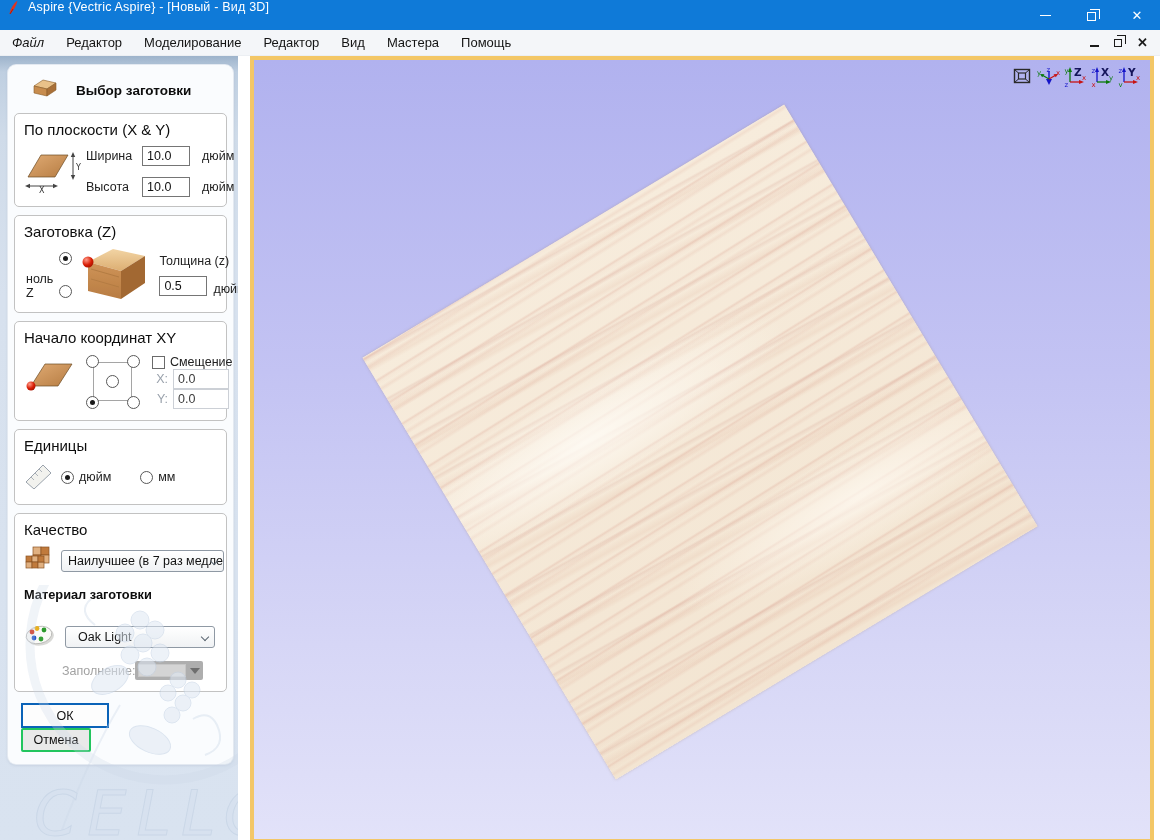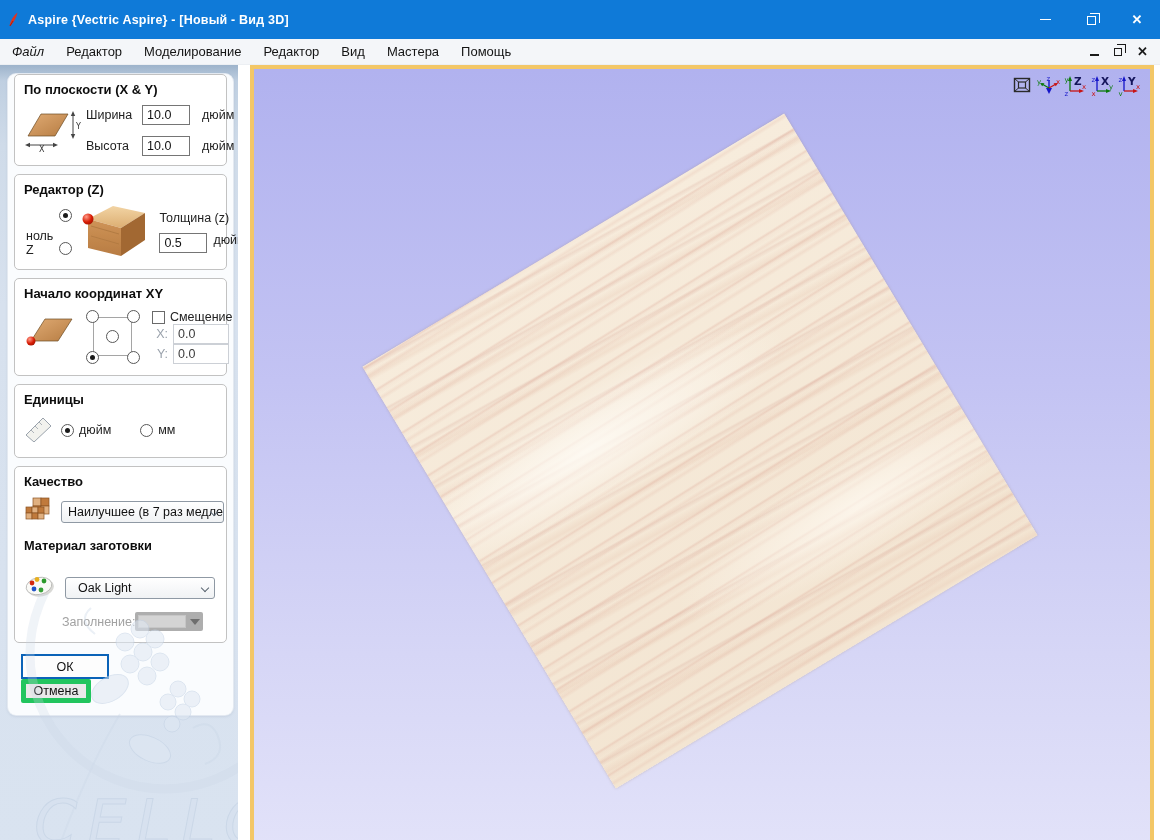--- a/index.html
+++ b/index.html
@@ -1,20 +1,20 @@
 <!DOCTYPE html>
 <html><head>
 <meta charset="utf-8">
 <style>
   * { box-sizing: border-box; }
   body { margin:0; font-family:"Liberation Sans", sans-serif; -webkit-font-smoothing:antialiased; }
   .window { position:relative; width:1160px; height:840px; background:#fff; overflow:hidden; }
 
   
-  .titlebar { height:39px; background:#0f7ad8; display:flex; align-items:center; color:#fff; font-size:12.5px;font-weight:bold; }
+  .titlebar { height:30px; background:#0f7ad8; display:flex; align-items:flex-start; color:#fff; font-size:12.5px; }
   .app-icon { margin:0 7px 0 8px; display:flex; }
   .tb-title { letter-spacing:0.2px; }
   .tb-controls { margin-left:auto; display:flex; height:100%; }
   .tb-btn { width:46px; display:flex; align-items:center; justify-content:center; color:#fff; font-size:12px; }
   .min-glyph { width:11px; height:1px; background:#fff; }
   .restore-glyph { width:9px; height:9px; border:1px solid #fff; position:relative; margin-top:2px; }
   .restore-glyph::before { content:''; position:absolute; left:2px; top:-4px; width:9px; height:9px; border:1px solid #fff; border-left:none; border-bottom:none; }
   .close-glyph { font-size:13px; line-height:1; }
 
   
@@ -34,39 +34,39 @@
   .gutter { width:10px; background:#ffffff; }
   .view-col { flex:1; display:flex; flex-direction:column; background:#fff; min-width:0; }
 
   
   .dialog { position:relative; margin:9px 5px 0 8px; background:#fafcfe; border-radius:8px;
     padding-bottom:6px; box-shadow:0 0 0 1px #e3e9f1, 0 1px 3px rgba(90,110,140,0.25); }
   .dialog-header { display:flex; align-items:center; gap:16px; padding:12px 0 10px 20px; }
   .dialog-title { font-weight:bold; font-size:13.5px; color:#0d0d0d; }
 
   .group { background:#fff; border:1px solid #c2c2c2; border-radius:5px; margin:0 6px 8px 6px; padding:7px 9px 9px; }
-  .group-title { font-weight:bold; font-size:13px; color:#0d0d0d; margin-bottom:7px; }
+  .group-title { font-weight:normal; font-size:15px; color:#0d0d0d; margin-bottom:7px; }
 
   .field { width:48px; height:20px; border:1px solid #757575; font-size:12.5px; color:#111;
     padding:0 4px; background:#fff; font-family:"Liberation Sans",sans-serif; }
   .unit { font-size:12.5px; color:#222; padding-left:6px; }
   label.lab { font-size:12.5px; color:#222; }
 
   
   .size-grid { display:grid; grid-template-columns:62px 56px 54px auto; align-items:center; row-gap:10px; }
   .size-icon { grid-row:1 / 3; }
 
   
   .z-row { display:flex; align-items:center; margin-top:2px; }
   .zero-label { font-size:12.5px; color:#222; margin:22px 6px 0 2px; }
   .radio-col { display:flex; flex-direction:column; gap:20px; margin-right:5px; }
   .block3d { margin:0 8px 0 2px; }
   .thick-col { margin-left:4px; }
   .thick-col .lab { display:block; margin-bottom:8px; }
-  .thick-row { display:flex; align-items:flex-start; }
+  .thick-row { display:flex; align-items:flex-end; }
 
   
   .radio { width:13px; height:13px; border:1px solid #585858; border-radius:50%; background:#fff; display:inline-block; flex:none; }
   .radio.sel { position:relative; }
   .radio.sel::after { content:''; position:absolute; left:3px; top:3px; width:5px; height:5px; border-radius:50%; background:#1a1a1a; }
   .checkbox { width:13px; height:13px; border:1px solid #6a6a6a; background:#fff; display:inline-block; flex:none; }
 
   
   .origin-row { display:flex; align-items:flex-start; }
   .od { position:relative; width:58px; height:58px; margin:0 10px 0 8px; flex:none; }
@@ -99,21 +99,21 @@
   .fill-lab { font-size:12.5px; color:#a2a2a2; }
   .fill-combo { width:68px; height:19px; background:#aeaeae; border-radius:2px; display:flex; align-items:center; padding:2px 3px; }
   .fill-inner { flex:1; height:13px; background:#d4d4d4; border:1px solid #c6c6c6; }
   .fill-arrow { width:0; height:0; border-left:5px solid transparent; border-right:5px solid transparent;
     border-top:6px solid #6e6e6e; margin-left:4px; }
 
   
   .btn-row { display:flex; justify-content:space-between; padding:3px 13px 6px;flex-direction:column; }
   .btn { font-size:12.5px; color:#111; display:flex; align-items:center; justify-content:center; }
   .btn-ok { width:88px; height:25px; background:#fdfdfd; border:2px solid #0b63b8; }
-  .btn-cancel { width:70px; height:24px; background:#e9e9e9; border:5px solid #22c55e; border-radius:2px; }
+  .btn-cancel { width:70px; height:24px; background:#e9e9e9; border:2px solid #22c55e; border-radius:2px; }
 
   
   .watermark { position:absolute; left:0; bottom:-6px; width:238px; height:268px; opacity:0.55; pointer-events:none; }
 
   
   .tabbar { height:30px; background:#e3ebf6; display:flex; align-items:flex-end; padding-left:12px; position:relative; z-index:3; }
   .tab { position:relative; height:24px; padding:0 15px 0 20px; display:flex; align-items:center;
     font-size:12.8px; color:#1a1a1a; }
   .tab .tab-bg { position:absolute; inset:0; transform:skewX(-17deg); transform-origin:100% 100%; border-radius:3px 7px 0 0; z-index:0; }
   .tab .tab-label { position:relative; z-index:1; }
@@ -177,20 +177,30 @@
       <span class="mdi-restore"></span>
       <span class="mdi-close">✕</span>
     </div>
   </div>
 
   <div class="content">
 
     <div class="left-col">
       <div class="dialog">
 
+        <div class="dialog-header">
+          <span>
+            <svg width="32" height="22" viewBox="0 0 32 22">
+              <polygon points="6,9 15,3 28,6 19,12" fill="#e9c189" stroke="#8a5d28" stroke-width="0.6"></polygon>
+              <polygon points="6,9 19,12 19,19 6,16" fill="#c78c4e" stroke="#8a5d28" stroke-width="0.6"></polygon>
+              <polygon points="19,12 28,6 28,13 19,19" fill="#a97038" stroke="#8a5d28" stroke-width="0.6"></polygon>
+            </svg>
+          </span>
+          <span class="dialog-title">Выбор заготовки</span>
+        </div>
 
         <div class="group">
           <div class="group-title">По плоскости (X &amp; Y)</div>
           <div class="size-grid">
             <span class="size-icon">
               <svg width="58" height="48" viewBox="0 0 58 48">
                 <defs>
                     <linearGradient id="tan1" x1="0" y1="0" x2="1" y2="1">
                   <stop offset="0" stop-color="#e0ab74"></stop>
                       <stop offset="1" stop-color="#b67c42"></stop>
@@ -210,21 +220,21 @@
             <label class="lab">Ширина</label>
             <input class="field" value="10.0" style="">
             <span class="unit">дюйм</span>
             <label class="lab">Высота</label>
             <input class="field" value="10.0" style="">
             <span class="unit">дюйм</span>
           </div>
         </div>
 
         <div class="group">
-          <div class="group-title">Редактор (Z)</div>
+          <div class="group-title">Заготовка (Z)</div>
           <div class="z-row">
             <span class="zero-label">ноль Z</span>
             <span class="radio-col">
               <span class="radio sel"></span>
               <span class="radio"></span>
             </span>
             <span class="block3d">
               <svg width="68" height="52" viewBox="0 0 68 52">
                 <defs>
                   <linearGradient id="btop" x1="0" y1="0" x2="0" y2="1">

